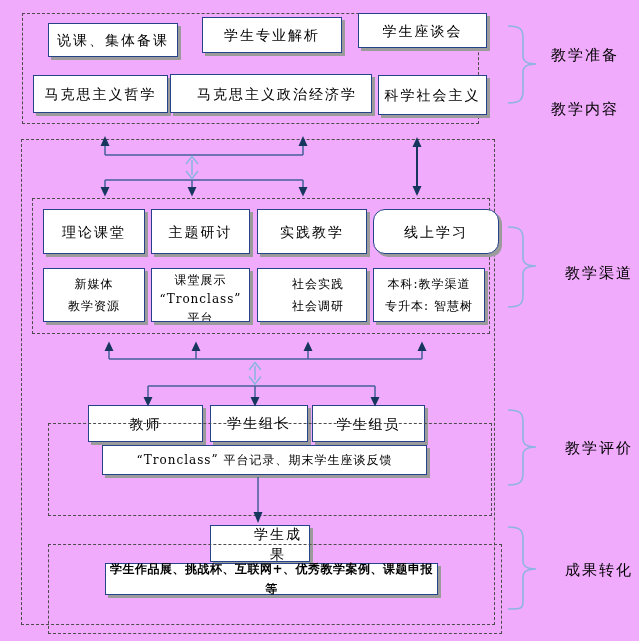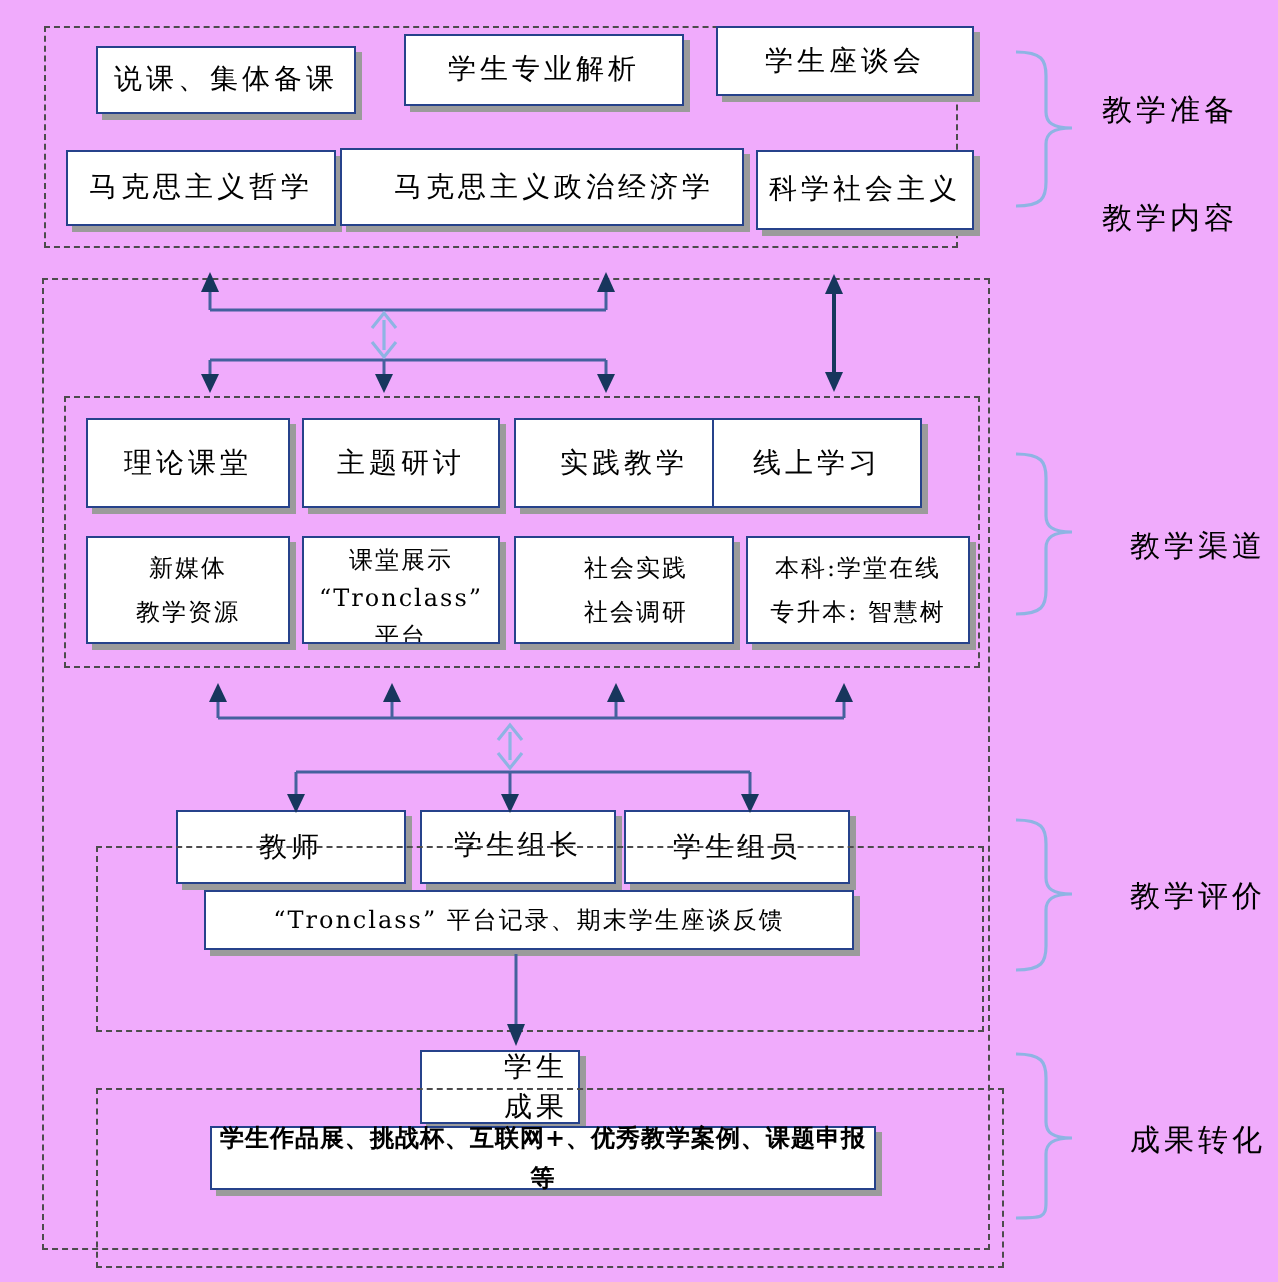--- a/index.html
+++ b/index.html
@@ -43,38 +43,38 @@
   <div class="node" style="left:48px; top:23px; width:130px; height:34px;">说课、集体备课</div>
   <div class="node" style="left:202px; top:17px; width:140px; height:36px;">学生专业解析</div>
   <div class="node" style="left:358px; top:13px; width:129px; height:35px;">学生座谈会</div>
   <div class="node" style="left:33px; top:75px; width:135px; height:38px;">马克思主义哲学</div>
   <div class="node" style="left:170px; top:74px; width:202px; height:39px;padding-left:12px;">马克思主义政治经济学</div>
   <div class="node" style="left:378px; top:75px; width:109px; height:40px;">科学社会主义</div>
 
   <div class="node" style="left:43px; top:209px; width:102px; height:45px;">理论课堂</div>
   <div class="node" style="left:151px; top:209px; width:99px; height:45px;">主题研讨</div>
   <div class="node" style="left:257px; top:209px; width:110px; height:45px;">实践教学</div>
-  <div class="node" style="left:356px; top:209px; width:105px; height:45px;">线上学习</div>
+  <div class="node" style="left:373px; top:209px; width:126px; height:45px;border-radius:12px;">线上学习</div>
 
   <div class="node sub" style="left:43px; top:268px; width:102px; height:54px;">新媒体
 教学资源</div>
   <div class="node sub clip" style="left:151px; top:268px; width:99px; height:54px;">课堂展示
 “Tronclass”
 平台</div>
   <div class="node sub" style="left:257px; top:268px; width:110px; height:54px;padding-left:12px;">社会实践
 社会调研</div>
-  <div class="node sub" style="left:373px; top:268px; width:112px; height:54px;">本科:学堂在线
+  <div class="node sub" style="left:373px; top:268px; width:112px; height:54px;">本科:教学渠道
 专升本: 智慧树</div>
 
   <div class="node" style="left:88px; top:405px; width:115px; height:37px;">教师</div>
   <div class="node" style="left:210px; top:405px; width:98px; height:37px;font-family:Liberation Mono, monospace;">学生组长</div>
   <div class="node" style="left:312px; top:405px; width:113px; height:37px;">学生组员</div>
   <div class="node wide" style="left:102px; top:445px; width:325px; height:30px;">“Tronclass” 平台记录、期末学生座谈反馈</div>
 
-  <div class="node" style="left:210px; top:525px; width:80px; height:37px;padding-left:36px;">学生成果</div>
+  <div class="node" style="left:210px; top:525px; width:100px; height:37px;padding-left:36px;">学生成果</div>
   <div class="node wide bold" style="left:105px; top:563px; width:333px; height:32px;">学生作品展、挑战杯、互联网+、优秀教学案例、课题申报等</div>
 
   <div class="side-label" style="left:551px; top:46px;">教学准备</div>
   <div class="side-label" style="left:551px; top:76px;margin-top:24px;">教学内容</div>
   <div class="side-label" style="left:565px; top:264px;">教学渠道</div>
   <div class="side-label" style="left:565px; top:439px;">教学评价</div>
   <div class="side-label" style="left:565px; top:561px;">成果转化</div>
 
   <svg class="overlay" width="639" height="641" viewBox="0 0 639 641">
 

